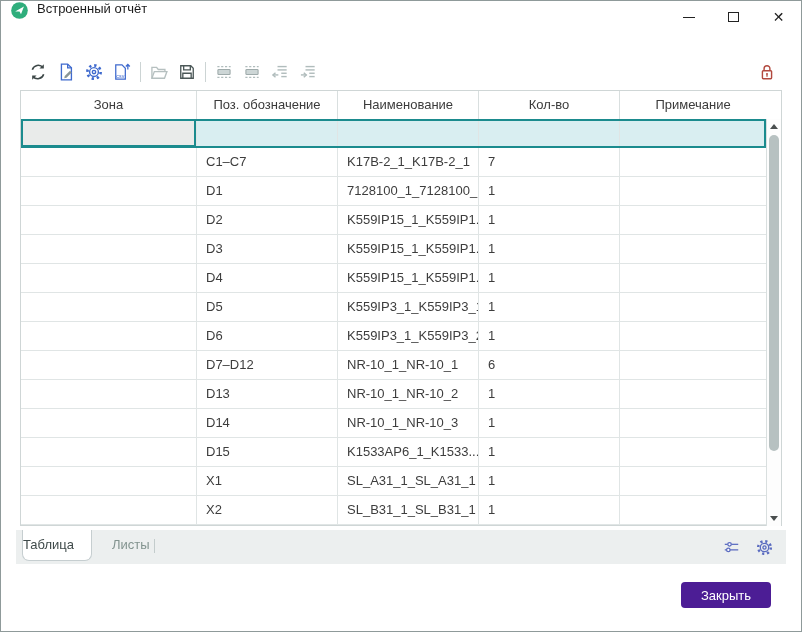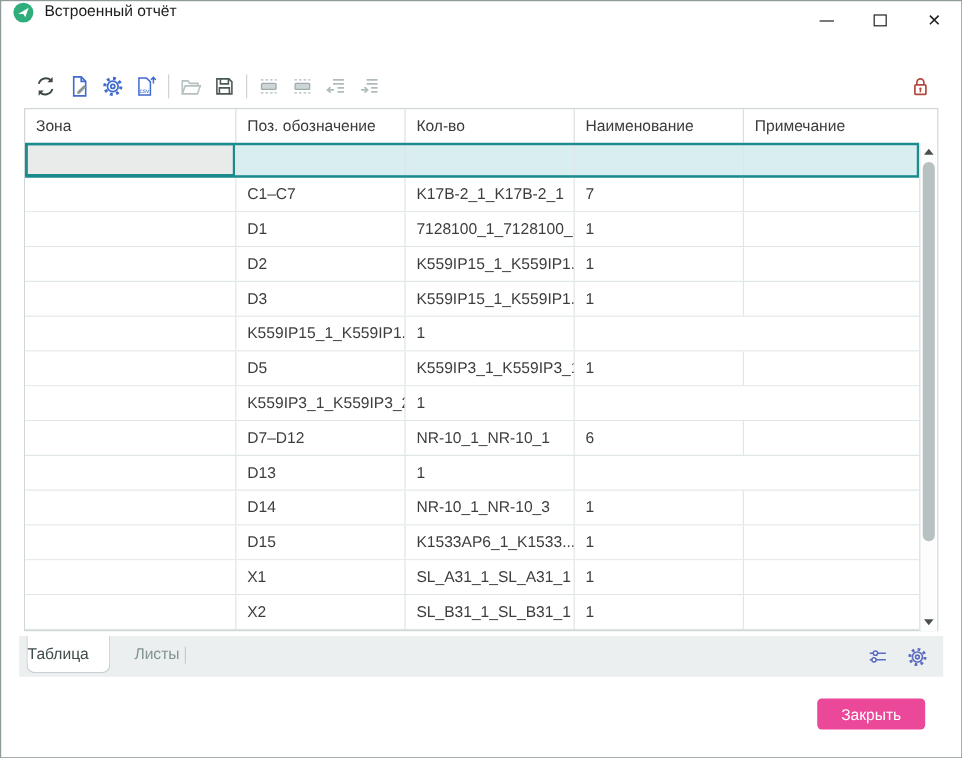--- a/index.html
+++ b/index.html
@@ -20,21 +20,21 @@
   .glyph-close{font-size:14px;color:#222;line-height:1;}
   
   .toolbar{position:absolute;left:0;top:56px;width:100%;height:30px;display:flex;align-items:center;padding-left:26px;}
   .tbtn{width:22px;height:24px;margin-right:6px;border:none;background:transparent;padding:1px;cursor:pointer;display:flex;align-items:center;justify-content:center;}
   .tbtn svg{width:20px;height:20px;display:block;}
   .tsep{width:1px;height:20px;background:#ccd4d4;margin:0 7px 0 1px;flex:none;}
   .lockbtn{margin-left:auto;margin-right:22px;width:24px;height:24px;border:none;background:transparent;padding:0;cursor:pointer;}
   .lockbtn svg{width:20px;height:20px;display:block;margin:auto;}
   
   .table-wrap{position:absolute;left:19px;top:89px;width:762px;height:436px;border:1px solid #cfd6d6;background:#fff;}
-  .thead{display:flex;height:28px;}
+  .thead{display:flex;height:28px;text-align:center;}
   .hcell{height:28px;line-height:27px;padding:0 9px;font-size:13px;color:#3b3b3b;border-right:1px solid #d9dfdf;overflow:hidden;white-space:nowrap;}
   .tbody{position:absolute;left:0;top:28px;}
   .trow{display:flex;height:29px;border-bottom:1px solid #e0e5e5;background:#fff;}
   .tcell{height:28px;line-height:28px;padding:0 9px;font-size:13px;color:#3d3d3d;border-right:1px solid #e0e5e5;overflow:hidden;white-space:nowrap;text-overflow:clip;}
   .c0{width:176px;}.c1{width:141px;}.c2{width:141px;}.c3{width:141px;}.c4{width:146px;border-right:none;}
   .trow.selected{background:#d9eef1;outline:2px solid #1b8b8e;outline-offset:-2px;border-bottom-color:#1b8b8e;}
   .trow.selected .tcell.c0{background:#e9ebea;box-shadow:inset -2px 0 0 #1b8b8e,inset 2px 0 0 #1b8b8e,inset 0 2px 0 #1b8b8e,inset 0 -2px 0 #1b8b8e;}
   
   .vscroll{position:absolute;top:28px;right:0;width:15px;height:407px;border-left:1px solid #d9dfdf;background:#fdfdfd;}
   .sarrow{position:absolute;left:0;width:14px;height:15px;display:flex;align-items:center;justify-content:center;cursor:pointer;}
@@ -46,21 +46,21 @@
   
   .tabbar{position:absolute;left:15px;top:529px;width:770px;height:34px;background:#ecefef;}
   .tab{position:absolute;font-size:13px;cursor:pointer;}
   .tab.active{left:6px;top:0;width:70px;height:31px;background:#fff;border:1px solid #c6ced0;border-top:none;border-radius:0 0 7px 7px;text-align:left;line-height:29px;color:#3f4a4a;}
   .tab.inactive{left:88px;top:0;height:31px;line-height:30px;padding:0 8px;color:#82938f;background:transparent;border:none;text-align:right;}
   .tabsep{position:absolute;left:138px;top:9px;width:1px;height:14px;background:#c3cccc;}
   .tabicons{position:absolute;right:10px;top:0;height:34px;display:flex;align-items:center;gap:11px;}
   .tibtn{width:22px;height:22px;border:none;background:transparent;padding:1px;cursor:pointer;}
   .tibtn svg{width:19px;height:19px;display:block;}
   
-  .close-btn{position:absolute;left:680px;top:581px;width:90px;height:26px;background:#ec4899;color:#fff;
+  .close-btn{position:absolute;left:680px;top:581px;width:90px;height:26px;background:#4c1d95;color:#fff;
     border:none;border-radius:4px;font-size:13px;font-family:"Liberation Sans",sans-serif;cursor:pointer;}
 </style>
 </head>
 <body>
 
 <div class="window">
 
   <div class="titlebar">
     <svg class="appicon" viewBox="0 0 24 24">
       <circle cx="12" cy="12" r="10.5" fill="#2fae7c"></circle>
@@ -176,22 +176,22 @@
         <circle cx="12" cy="14.3" r="1.2" fill="#b2493e"></circle>
         <path d="M12 15.2v2.6" stroke="#b2493e" stroke-width="1.5"></path>
       </svg>
     </button>
   </div>
 
   <div class="table-wrap">
     <div class="thead">
         <div class="hcell c0">Зона</div>
         <div class="hcell c1">Поз. обозначение</div>
+        <div class="hcell c2">Наименование</div>
         <div class="hcell c3">Кол-во</div>
-        <div class="hcell c2">Наименование</div>
         <div class="hcell c4">Примечание</div>
       </div>
     <div class="tbody">
         <div class="trow selected">
           <div class="tcell c0"></div>
           <div class="tcell c1"></div>
           <div class="tcell c2"></div>
           <div class="tcell c3"></div>
           <div class="tcell c4"></div>
         </div>
@@ -218,47 +218,50 @@
         </div>
         <div class="trow">
           <div class="tcell c0"></div>
           <div class="tcell c1">D3</div>
           <div class="tcell c2">K559IP15_1_K559IP1...</div>
           <div class="tcell c3">1</div>
           <div class="tcell c4"></div>
         </div>
         <div class="trow">
           <div class="tcell c0"></div>
+          <div class="tcell c1">D4</div>
           <div class="tcell c2">K559IP15_1_K559IP1...</div>
           <div class="tcell c3">1</div>
           <div class="tcell c4"></div>
         </div>
         <div class="trow">
           <div class="tcell c0"></div>
           <div class="tcell c1">D5</div>
           <div class="tcell c2">K559IP3_1_K559IP3_1</div>
           <div class="tcell c3">1</div>
           <div class="tcell c4"></div>
         </div>
         <div class="trow">
           <div class="tcell c0"></div>
+          <div class="tcell c1">D6</div>
           <div class="tcell c2">K559IP3_1_K559IP3_2</div>
           <div class="tcell c3">1</div>
           <div class="tcell c4"></div>
         </div>
         <div class="trow">
           <div class="tcell c0"></div>
           <div class="tcell c1">D7–D12</div>
           <div class="tcell c2">NR-10_1_NR-10_1</div>
           <div class="tcell c3">6</div>
           <div class="tcell c4"></div>
         </div>
         <div class="trow">
           <div class="tcell c0"></div>
           <div class="tcell c1">D13</div>
+          <div class="tcell c2">NR-10_1_NR-10_2</div>
           <div class="tcell c3">1</div>
           <div class="tcell c4"></div>
         </div>
         <div class="trow">
           <div class="tcell c0"></div>
           <div class="tcell c1">D14</div>
           <div class="tcell c2">NR-10_1_NR-10_3</div>
           <div class="tcell c3">1</div>
           <div class="tcell c4"></div>
         </div>

